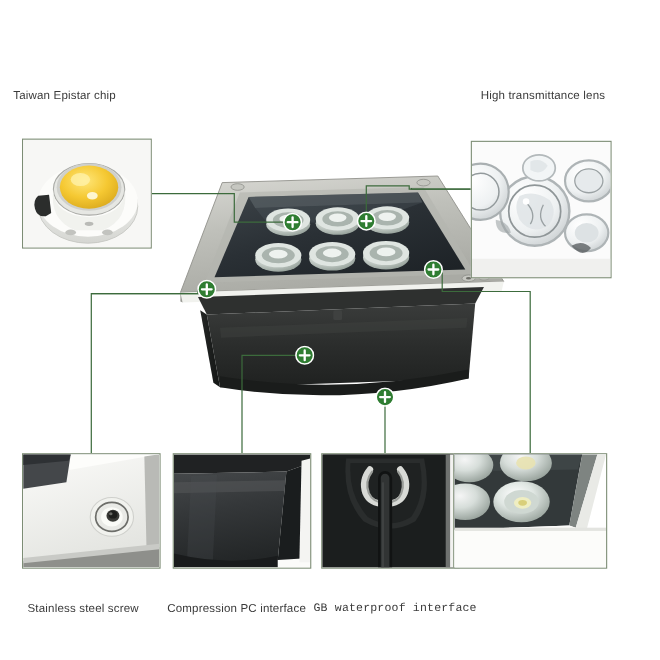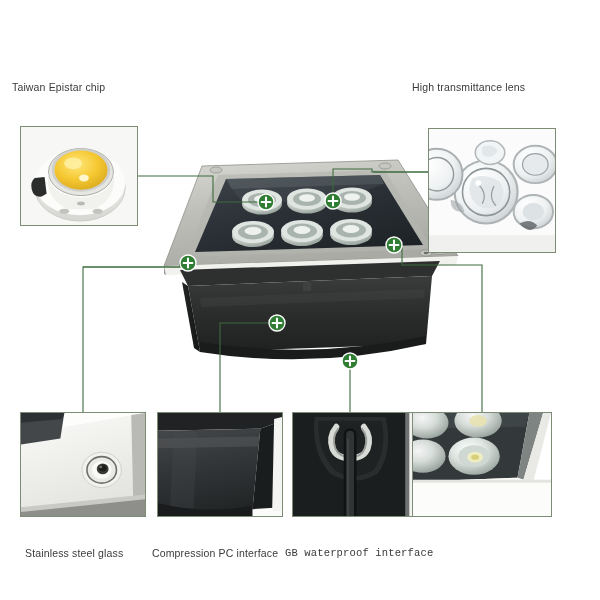--- a/index.html
+++ b/index.html
@@ -387,22 +387,22 @@
       <ellipse cx="63" cy="45" rx="8" ry="5.5" fill="#efeec2"></ellipse>
       <ellipse cx="63" cy="45" rx="4" ry="2.6" fill="#d9cf7a"></ellipse>
 
       <polygon points="0,70 106,66 112,68 122,70 140,70 140,105 0,105" fill="#fcfcfa"></polygon>
       <rect x="0" y="68" width="140" height="3" fill="#e3e4e0"></rect>
     </svg>
   </div>
 
   <div class="clabel" style="left:12px;top:62px;">Taiwan Epistar chip</div>
 
-  <div class="clabel" style="left:412px;top:62px;">High transmittance lens</div>
-
-  <div class="clabel" style="left:25px;top:528px;">Stainless steel glass</div>
+  <div class="clabel" style="left:437px;top:62px;">High transmittance lens</div>
+
+  <div class="clabel" style="left:25px;top:528px;">Stainless steel screw</div>
 
   <div class="clabel" style="left:152px;top:528px;">Compression PC interface</div>
 
   <div class="clabel" style="left:285px;top:528px;font-family:Liberation Mono, monospace;">GB waterproof interface</div>
 
 
 </div>
 
 </body></html>

